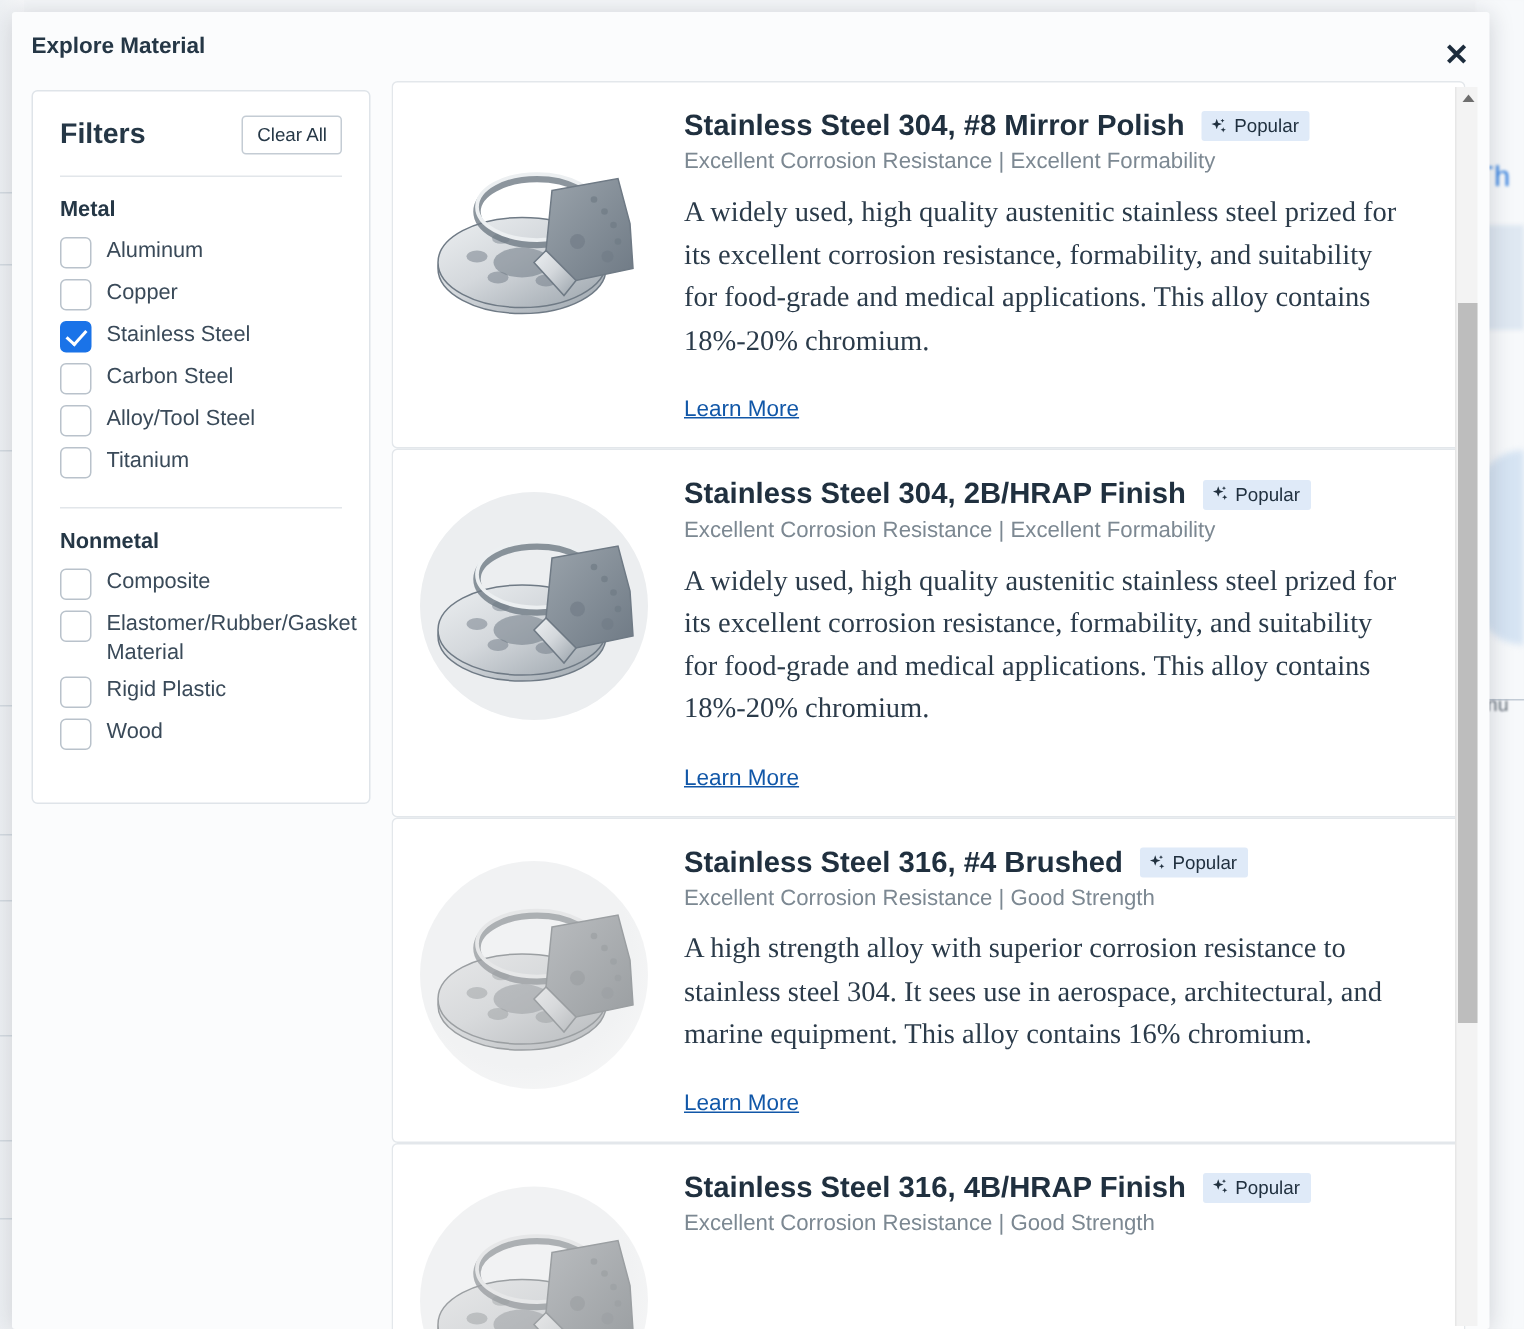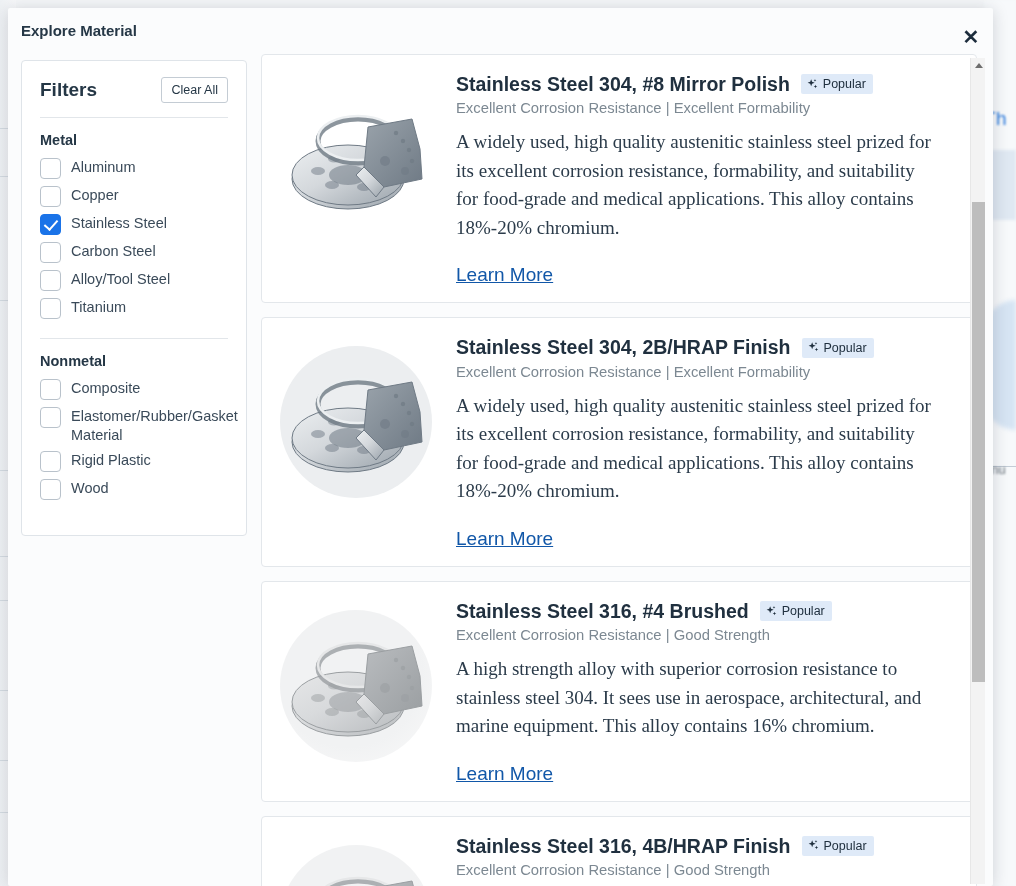--- a/index.html
+++ b/index.html
@@ -140,21 +140,20 @@
   }
   #results-list {
     position: absolute; left: 0; top: 0;
     width: 716px; height: 832px;
     overflow: hidden;
   }
   .material-card {
     background: #ffffff;
     border: 1px solid #e3e7eb;
     border-radius: 4px;
-    margin-bottom: 14px;
     padding: 14px 16px 16px 10px;
     display: flex;
     align-items: flex-start;
   }
   .card-thumb {
     flex: 0 0 auto;
     width: 170px; height: 170px;
     position: relative;
     margin-top: 6px;
   }
@@ -181,21 +180,21 @@
   }
   .card-subtitle {
     font-size: 14.8px; color: #7c8892; margin-top: 5px;
   }
   .card-desc {
     font-size: 19px; color: #2b3b4a; line-height: 1.5;
     margin-top: 12px; max-width: 478px; font-family: Liberation Serif, serif;
   }
   .learn-more {
     display: inline-block; margin-top: 22px;
-    font-size: 19px; color: #1157a8;
+    font-size: 15px; color: #1157a8;
     text-decoration: underline; cursor: pointer;
   }
 
   
   #scrollbar {
     position: absolute; right: 8px; top: 4px;
     width: 15px; height: 826px;
     background: #f3f3f3;
     border-left: 1px solid #e7e7e7;
   }

